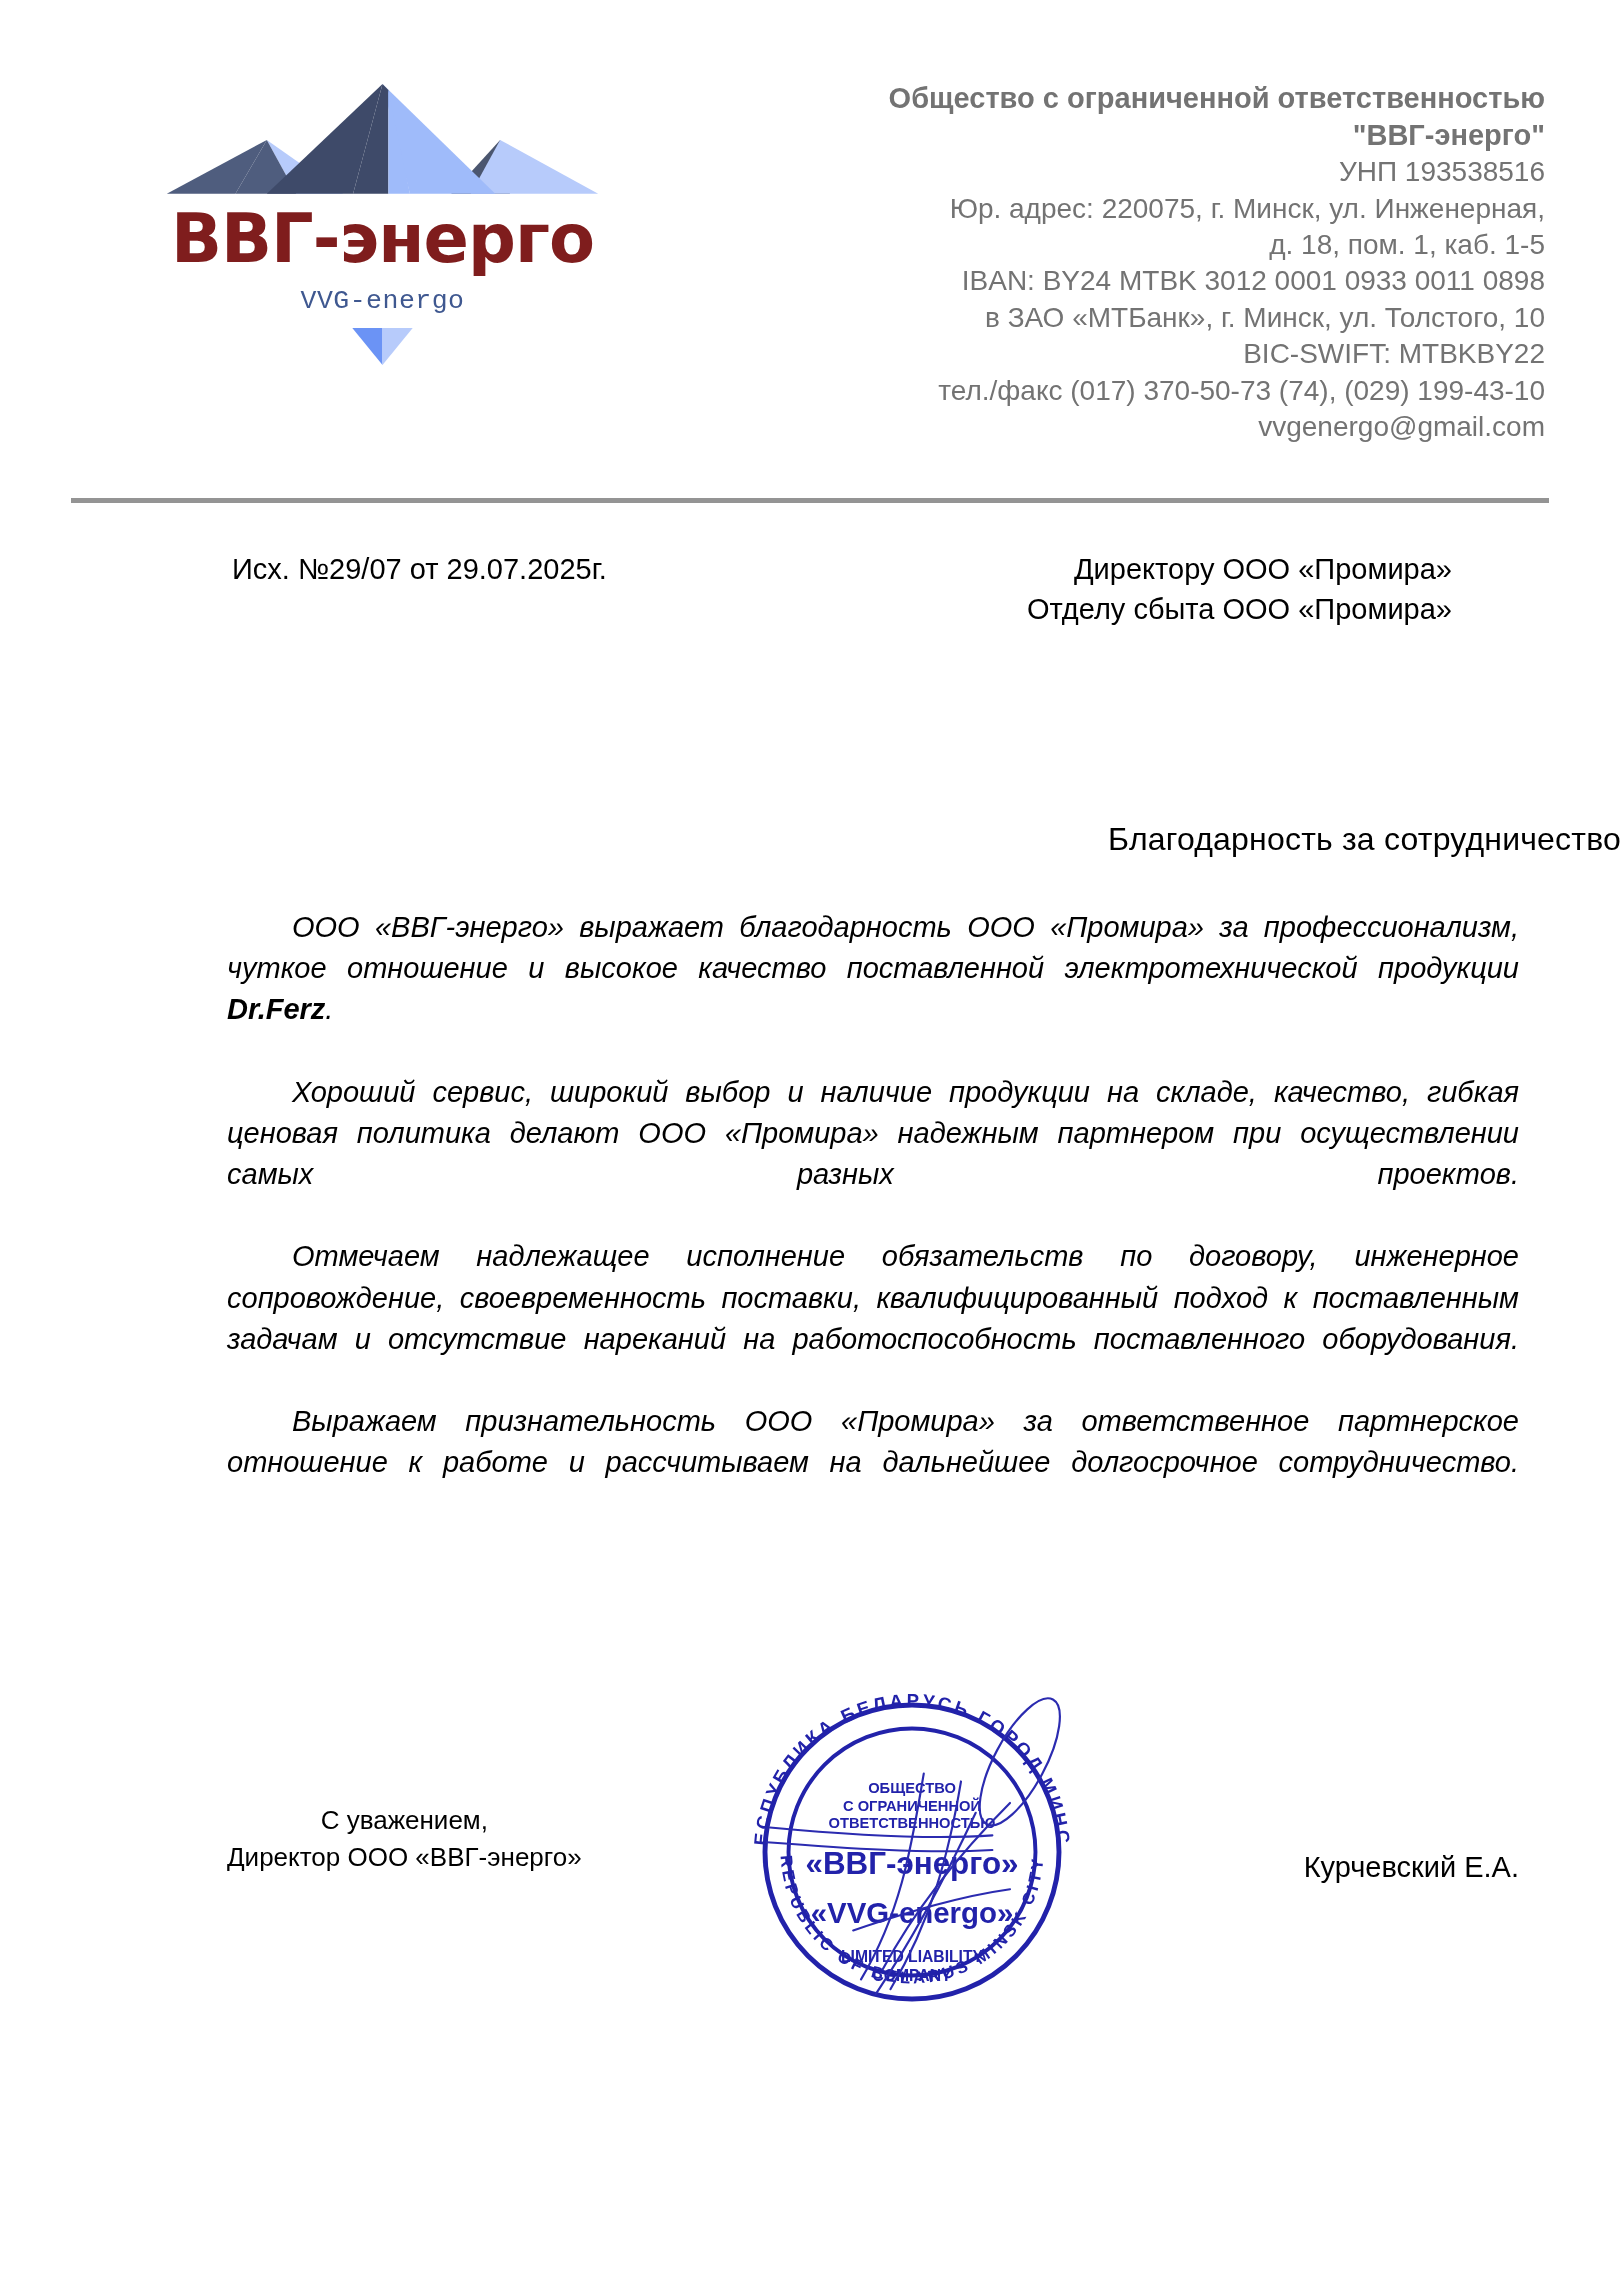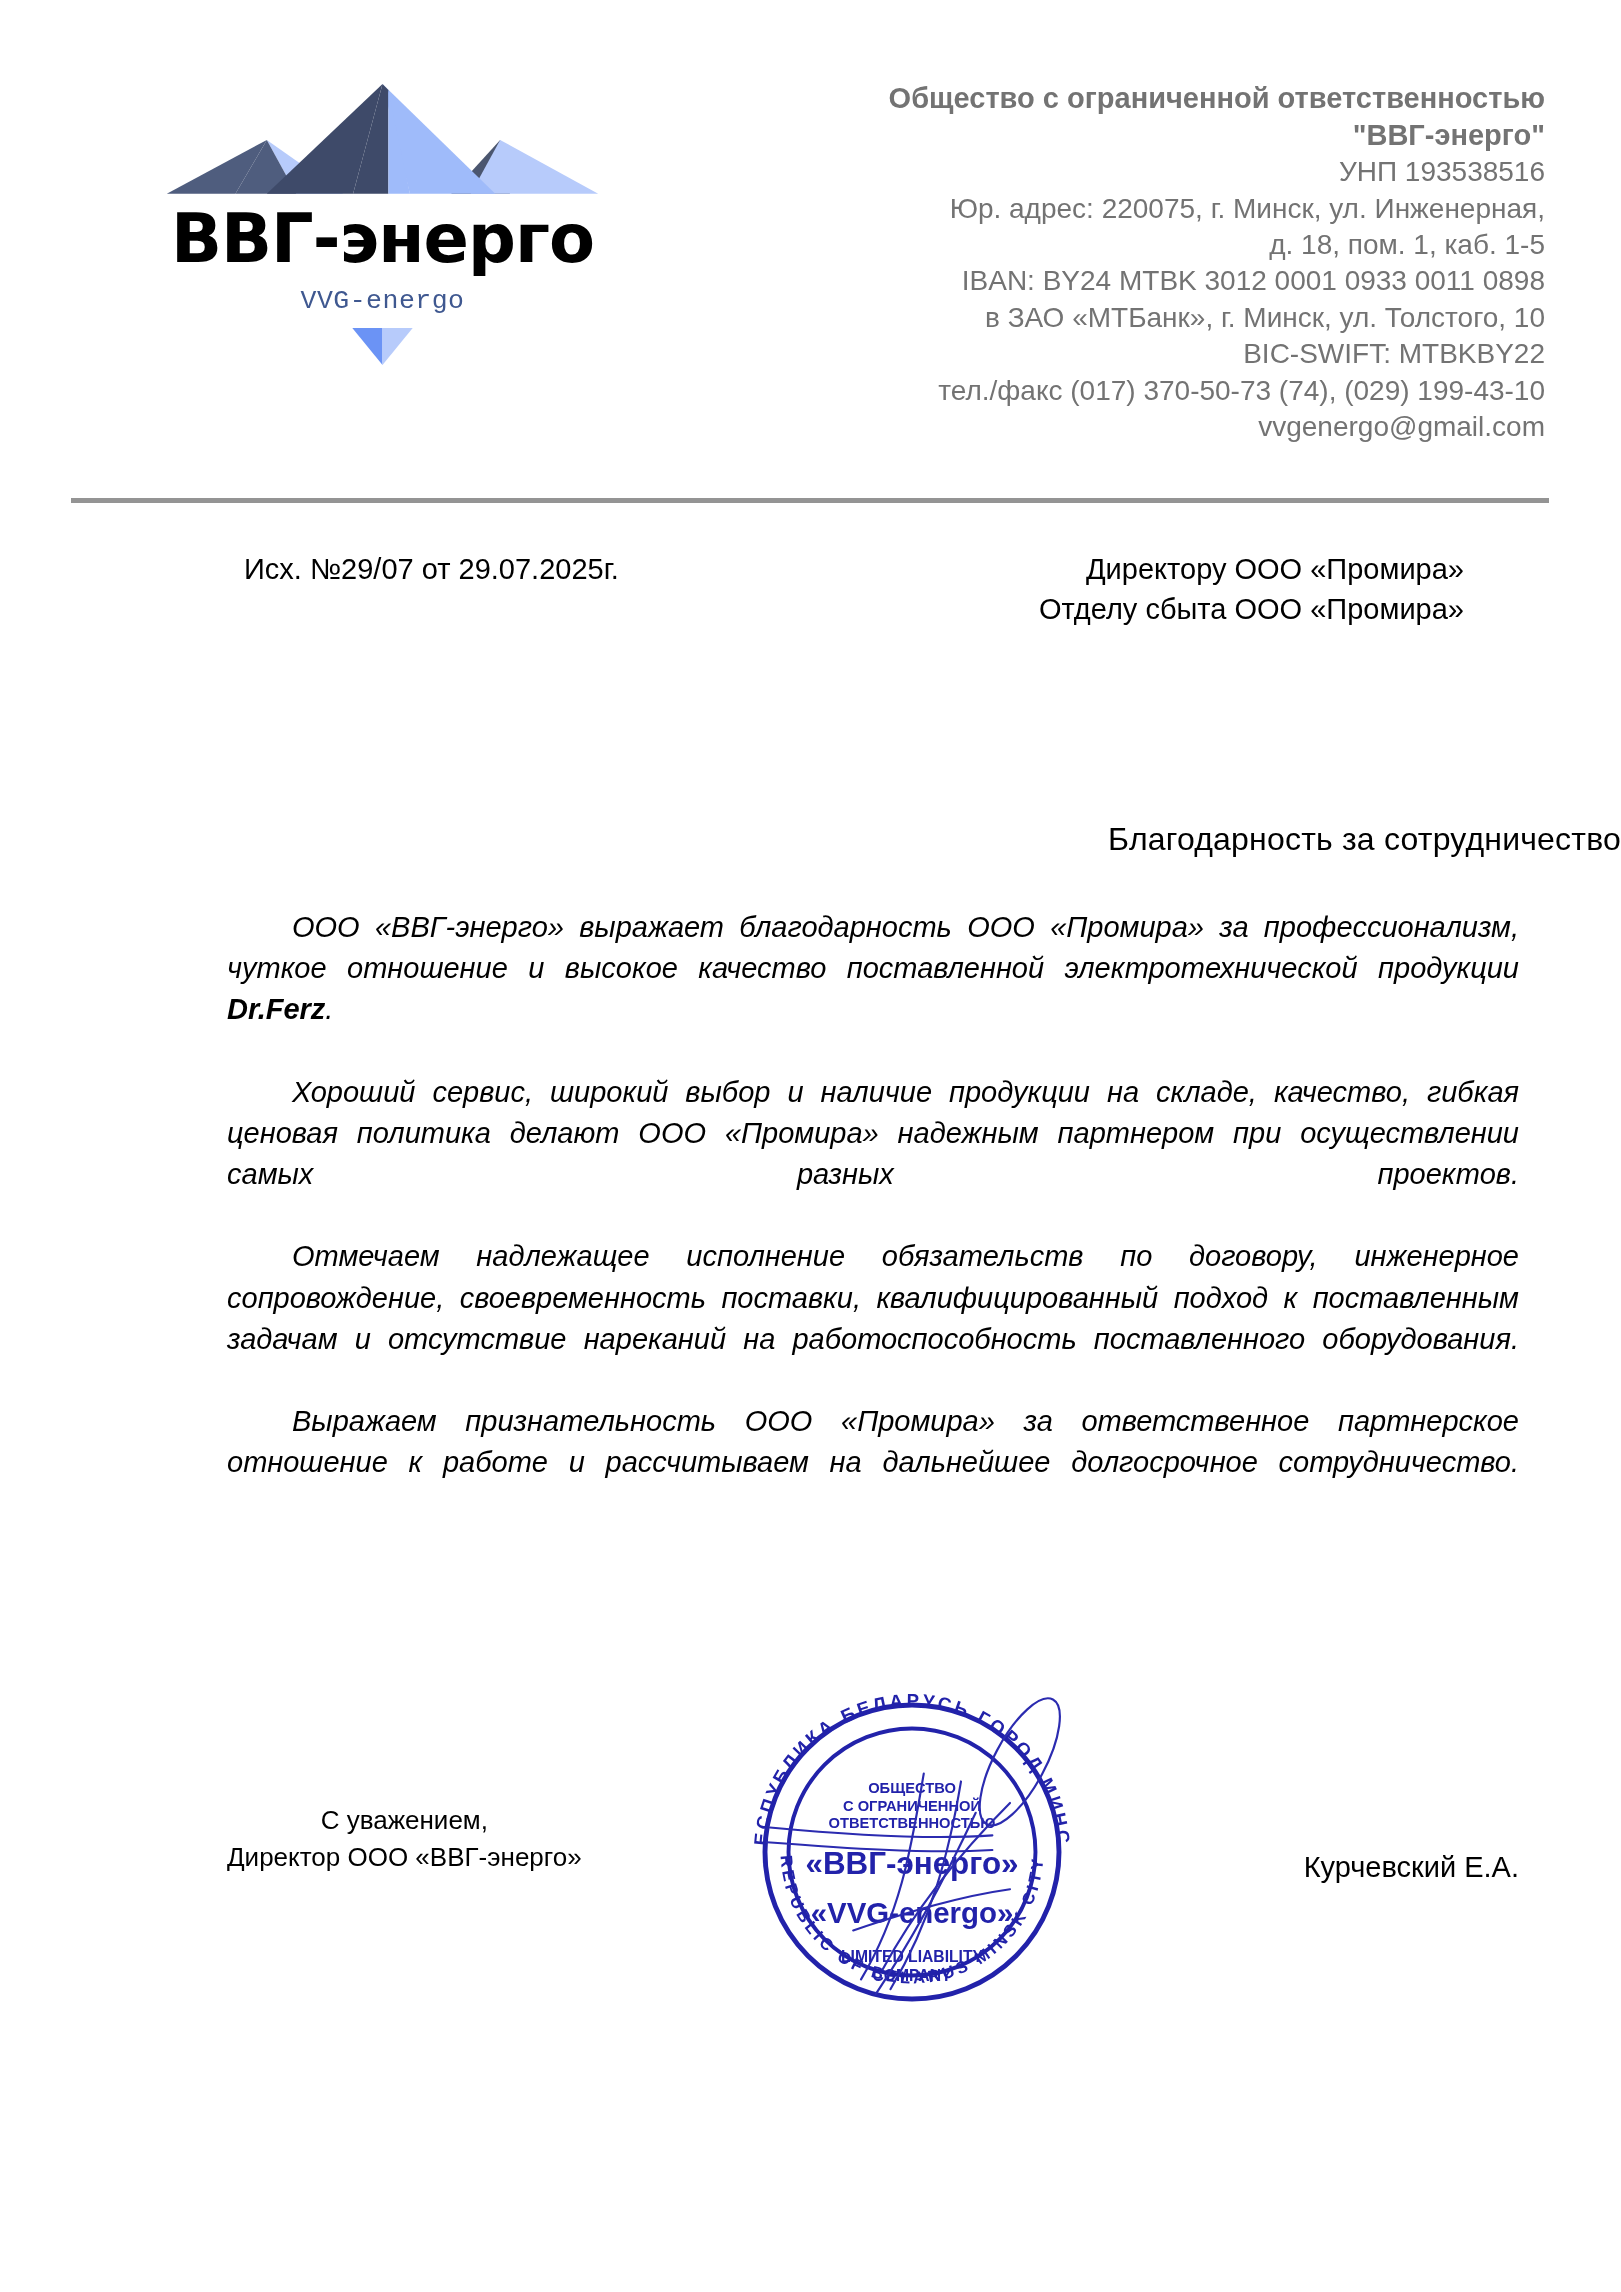--- a/index.html
+++ b/index.html
@@ -47,21 +47,21 @@
     height: 118px;
     margin: 0 auto;
     display: block;
   }
 
   .logo-wordmark {
     font-family: "DejaVu Sans", sans-serif;
     font-weight: bold;
     font-size: 67px;
     letter-spacing: -1px;
-    color: #000000;
+    color: #7f1d1d;
     line-height: 1.0;
     margin-top: 11.8px;
     white-space: nowrap;
   }
 
   .logo-sub {
     font-family: Liberation Mono, monospace;
     font-size: 26.5px;
     color: #3f5890;
     letter-spacing: 0.5px;
@@ -97,21 +97,21 @@
     left: 71px;
     top: 498px;
     width: 1478px;
     height: 4.9px;
     background: #949494;
   }
 
   
   .ref-row {
     position: absolute;
-    left: 12px;
+    left: 0;
     top: 539px;
     width: 1523px;
     height: 118px;
   }
   .ref-left {
     position: absolute;
     left: 232px;
     top: 9.8px;
     font-size: 29px;
     line-height: 1.40;

